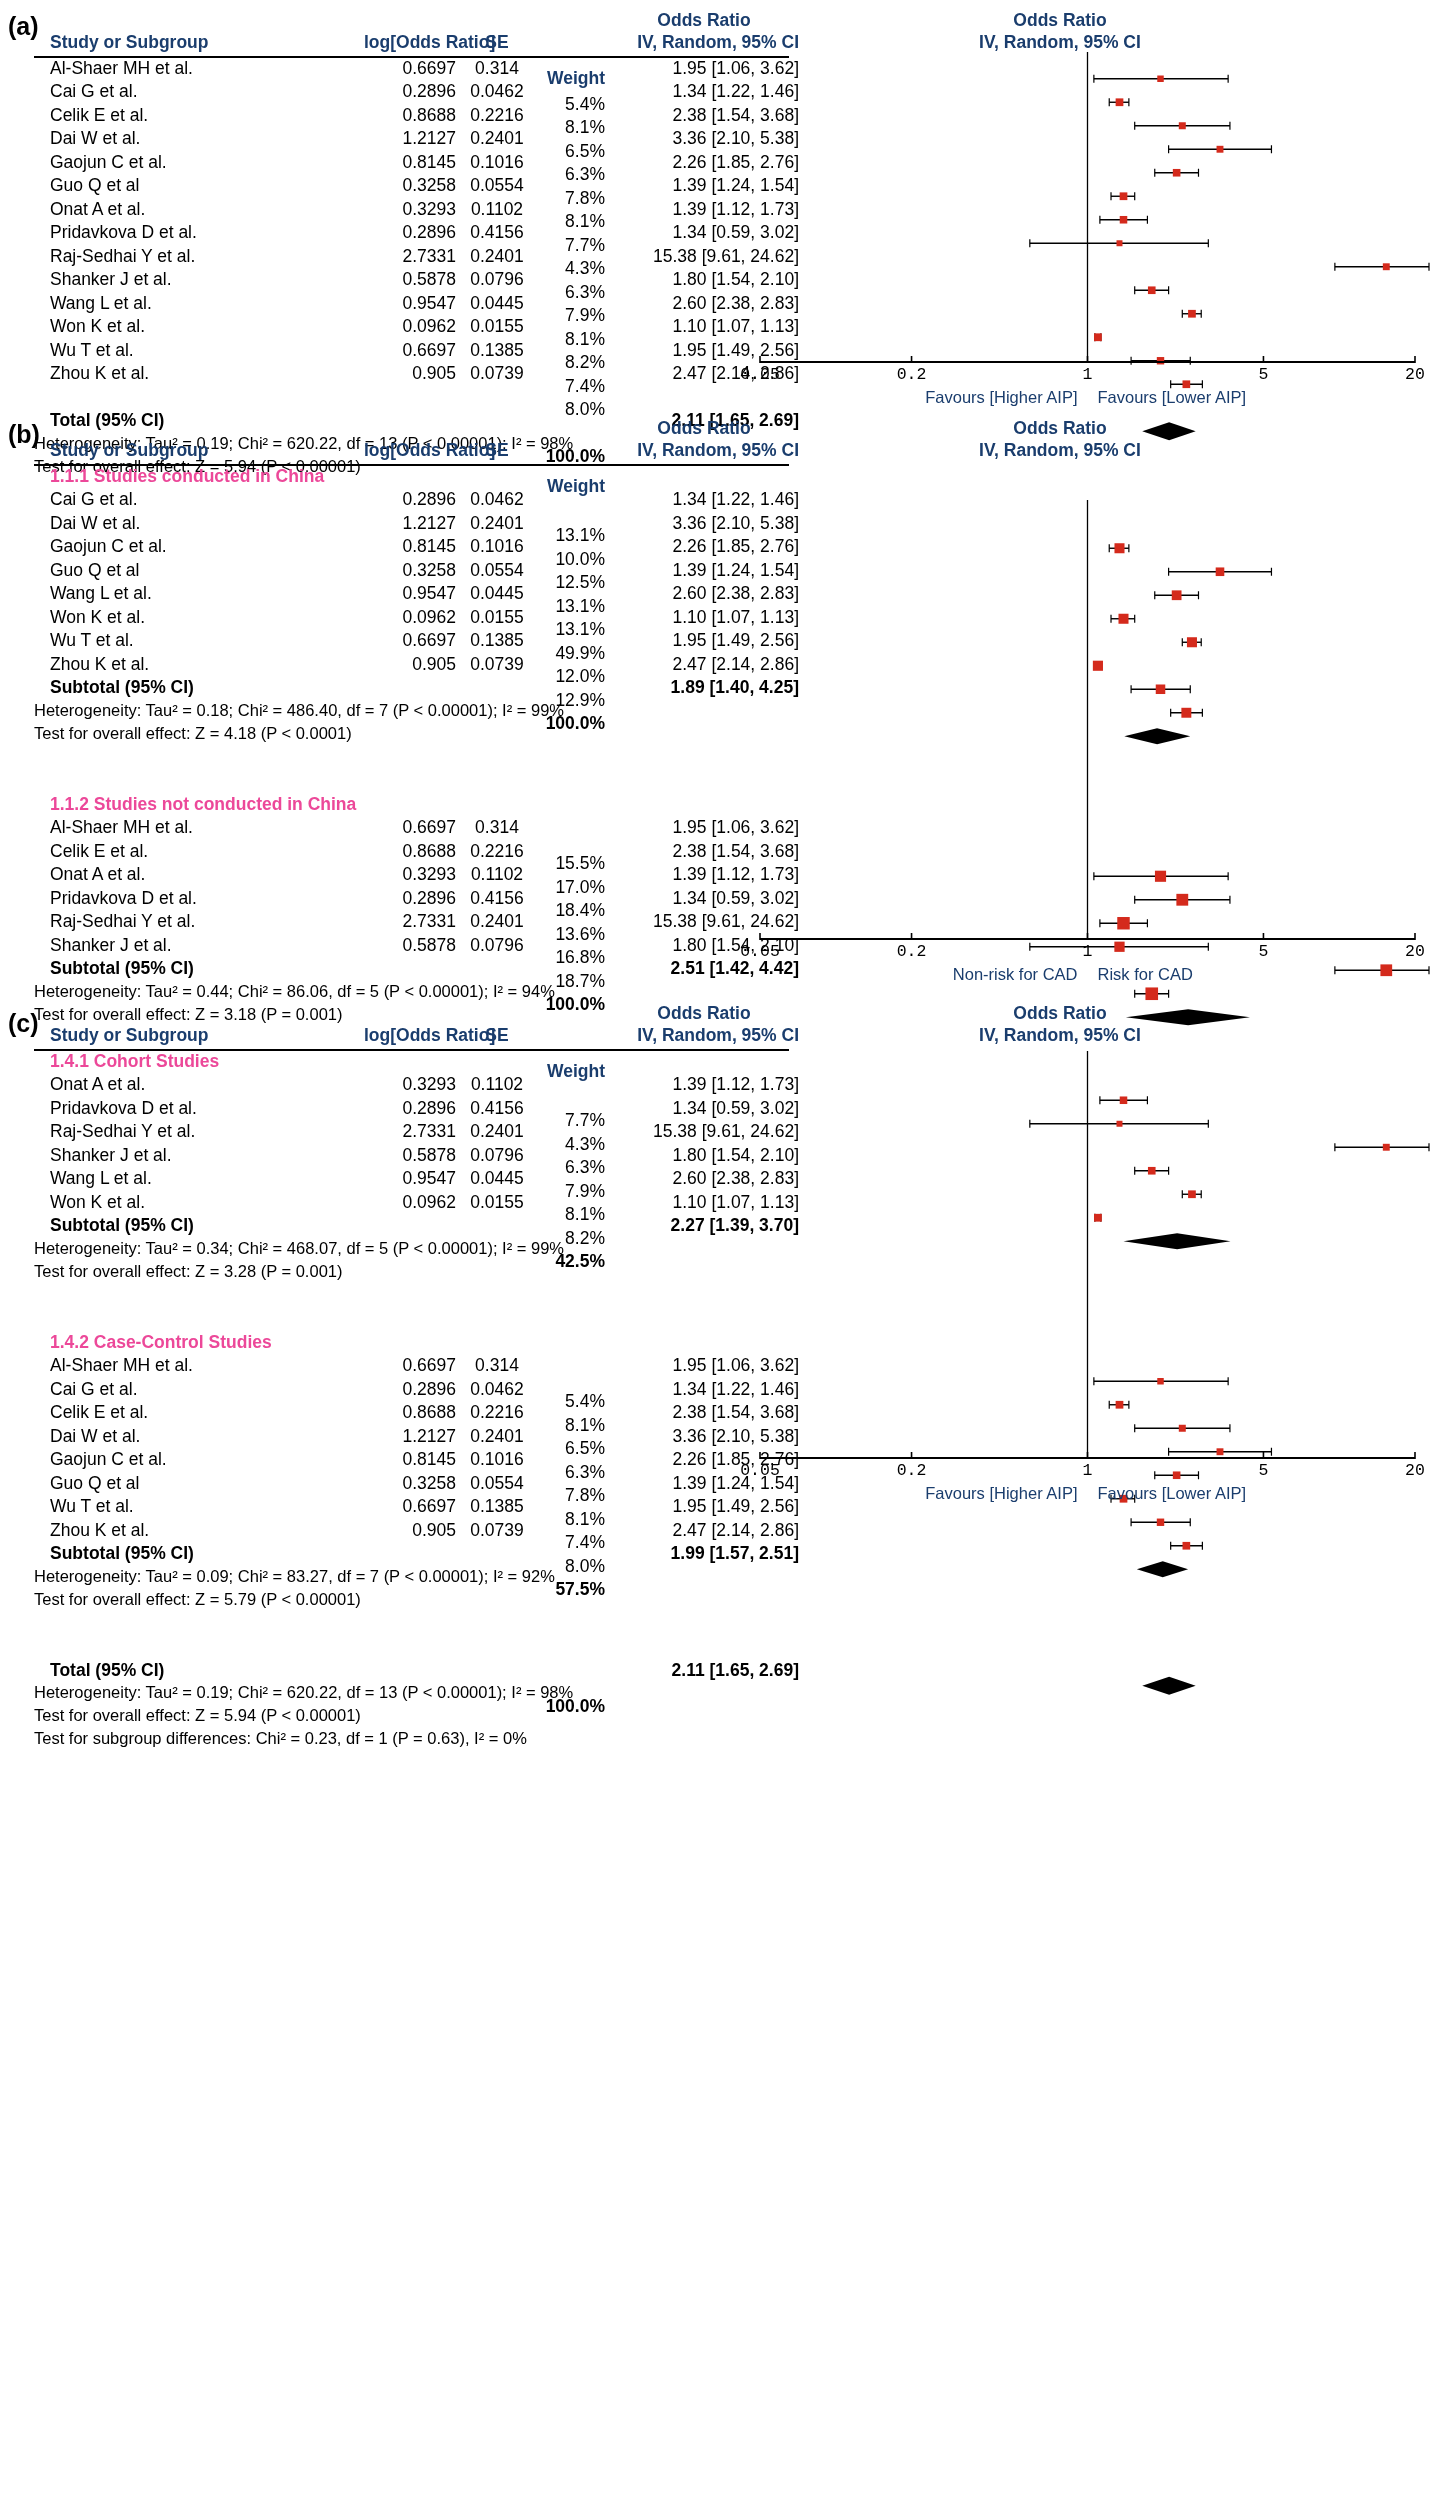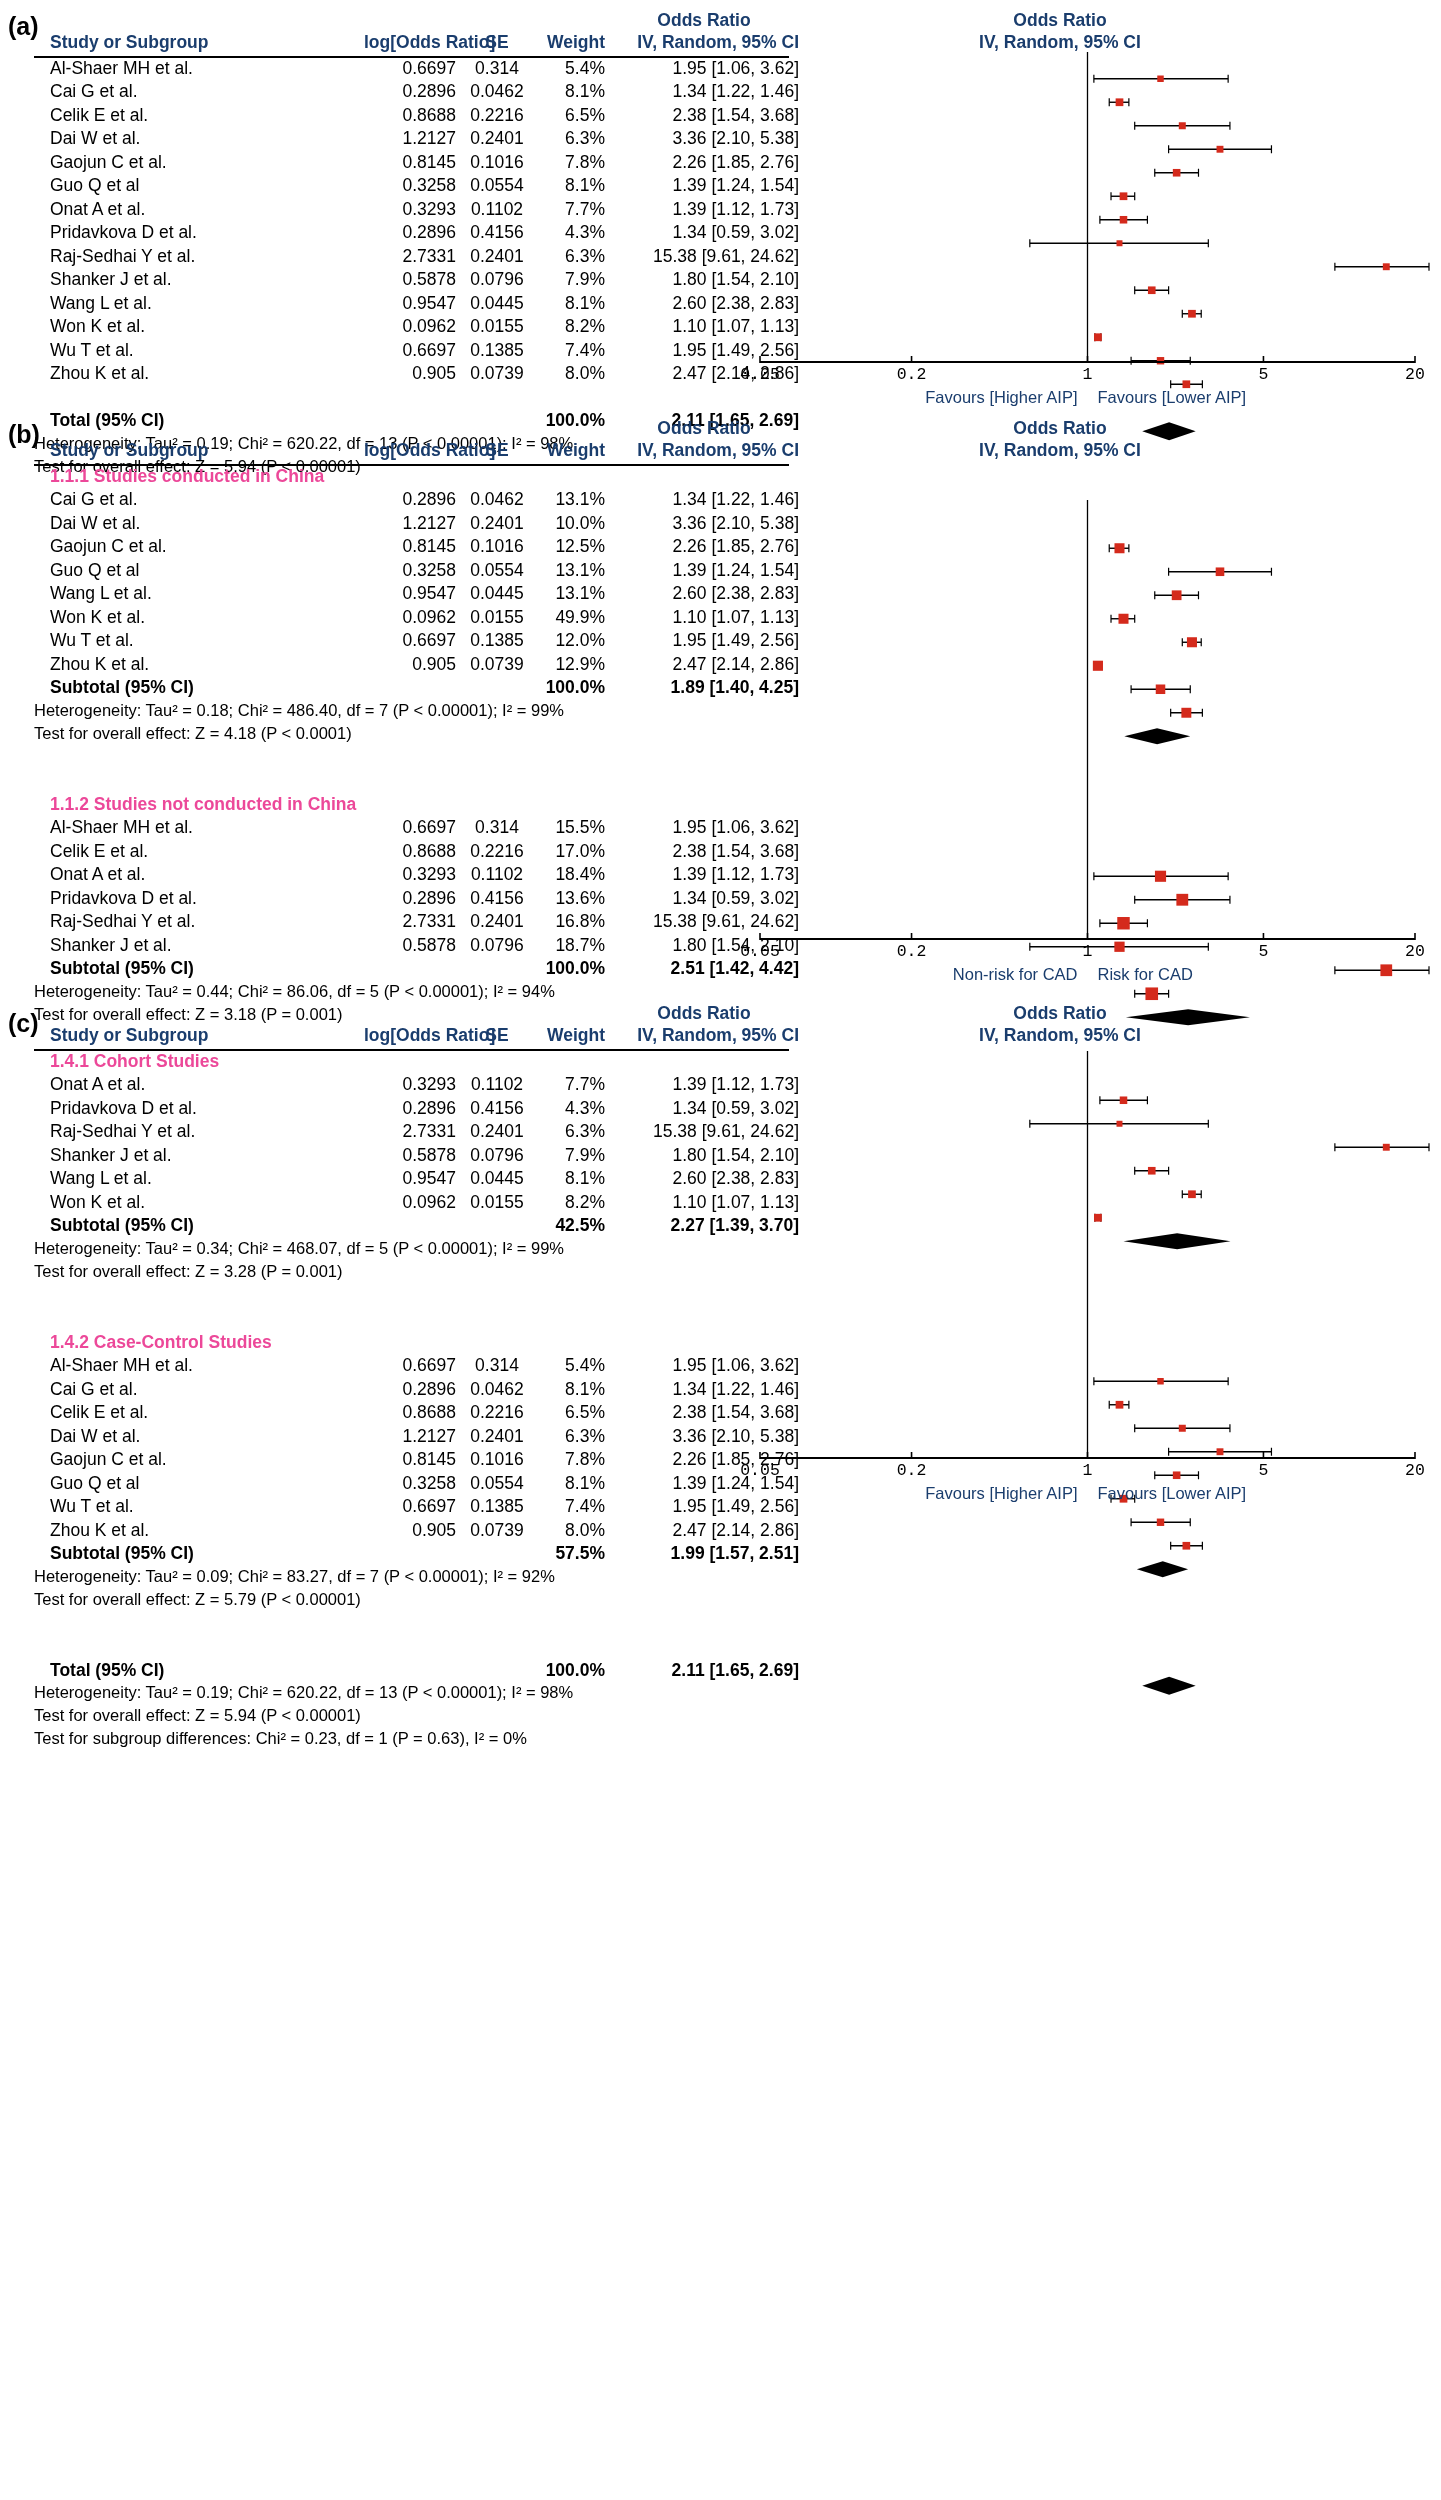--- a/index.html
+++ b/index.html
@@ -16,21 +16,21 @@
     position:absolute;left:8px;font-size:25px;font-weight:bold;
     font-family:"Liberation Sans",sans-serif;
   }
 
   
   .tbl{position:absolute;left:34px;width:690px;}
   .row{position:relative;height:23.5px;white-space:nowrap;font-size:17.5px;}
   .row .c-study{position:absolute;left:16px;top:0;}
   .row .c-log{position:absolute;left:330px;width:92px;text-align:right;}
   .row .c-se{position:absolute;left:424px;width:78px;text-align:center;}
-  .row .c-wt{position:absolute;left:505px;width:66px;text-align:right;}
+  .row .c-wt{position:absolute;left:505px;width:66px;text-align:right;margin-top:36px;}
   .row .c-ci{position:absolute;left:575px;width:190px;text-align:right;}
 
   .hdr{font-weight:bold;color:#1a3d6d;}
   .hdr .c-study,.hdr .c-log,.hdr .c-se,.hdr .c-wt,.hdr .c-ci{font-weight:bold;}
   .hdr-top{position:relative;height:22px;font-size:17.5px;font-weight:bold;color:#1a3d6d;}
   .hdr-top .t1{position:absolute;left:575px;width:190px;text-align:center;}
   .rule{border-bottom:2px solid #000;width:755px;height:0;margin:0;}
 
   .subhead{font-weight:bold;color:#ec4899;font-size:17.5px;}
   .boldrow .c-study,.boldrow .c-wt,.boldrow .c-ci{font-weight:bold;}

